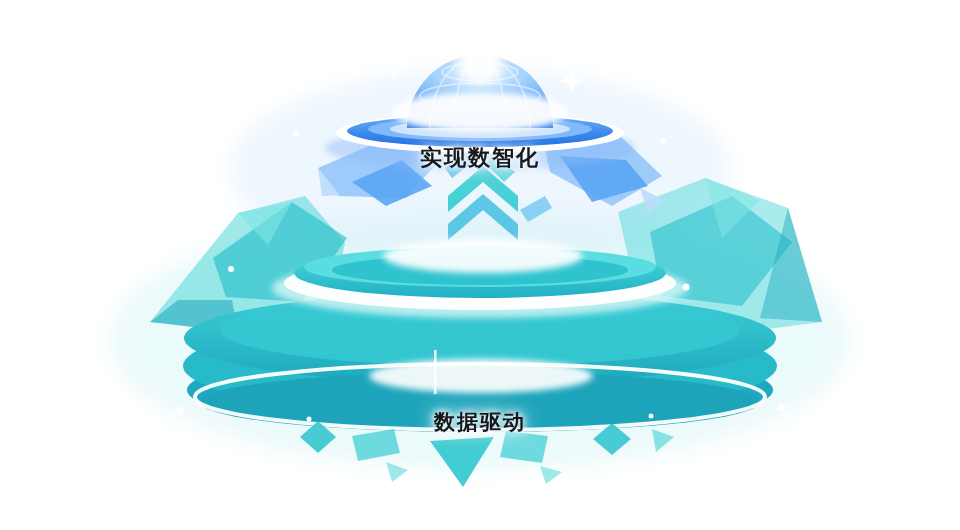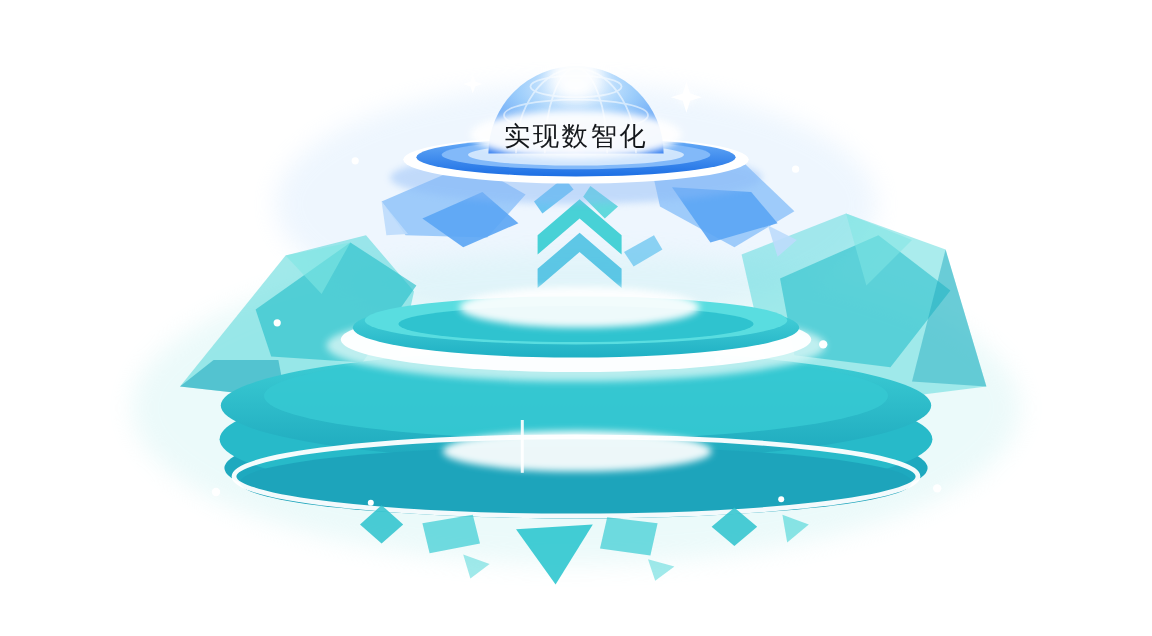--- a/index.html
+++ b/index.html
@@ -13,25 +13,26 @@
     position: relative;
     width: 960px;
     height: 530px;
     background: #ffffff;
   }
   .stage svg { position: absolute; top: 0; left: 0; }
   .tier-label {
     position: absolute;
     left: 480px;
     transform: translateX(-50%);
-    font-weight: normal;
+    font-weight: bold;
     color: #15181c;
     white-space: nowrap;
     text-shadow: 0 0 6px #ffffff, 0 0 12px #ffffff, 0 0 22px rgba(255,255,255,0.95);
     z-index: 5;
+    margin-top: 44px;
   }
   .label-top    { top: 99px;  font-size: 22px; letter-spacing: 2px; }
   .label-middle { top: 245px; font-size: 21px; letter-spacing: 1px; }
   .label-bottom { top: 364px; font-size: 21px; letter-spacing: 2px; }
 </style>
 </head>
 <body>
 
 <div class="stage">
 
@@ -176,14 +177,15 @@
       <circle cx="781" cy="407" r="3.5" fill="#ffffff"></circle>
       <circle cx="309" cy="419" r="2.5" fill="#ffffff"></circle>
       <circle cx="651" cy="416" r="2.5" fill="#ffffff"></circle>
       <circle cx="598" cy="300" r="2.5" fill="#ffffff"></circle>
     </g>
   </svg>
 
   <div class="tier-label label-top">实现数智化</div>
 
 
+  <div class="tier-label label-bottom">数据驱动</div>
 
 </div>
 
 </body></html>

